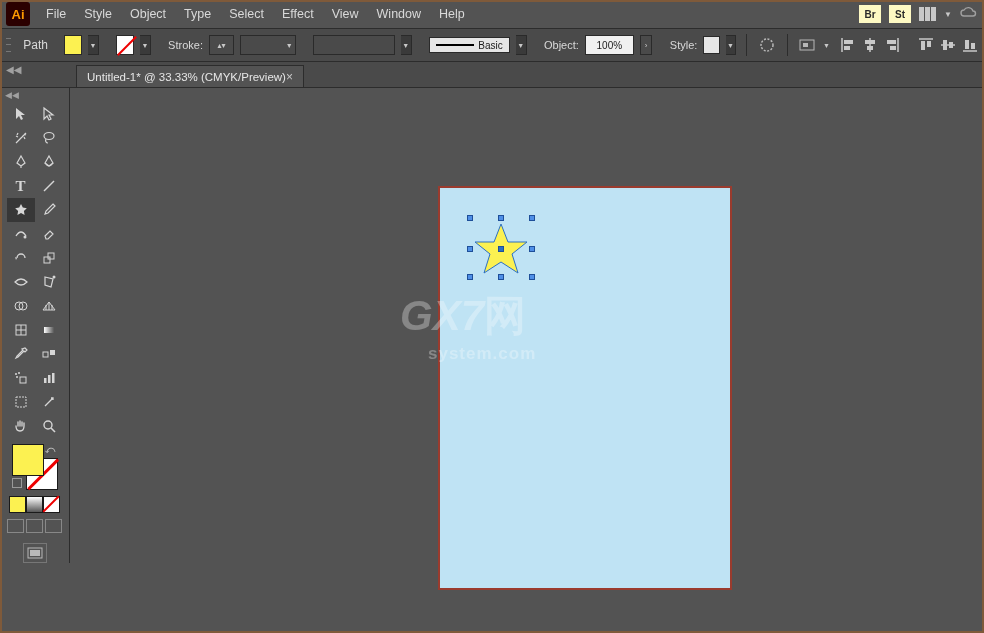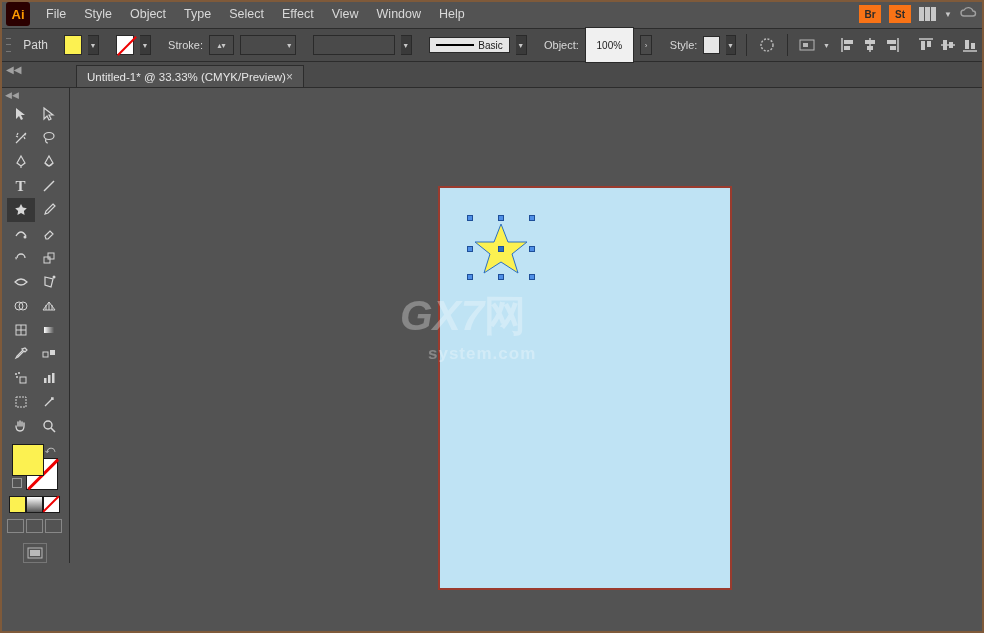--- a/index.html
+++ b/index.html
@@ -3,42 +3,42 @@
 <meta charset="utf-8">
 <style>
 * { margin:0; padding:0; box-sizing:border-box; font-family:Tahoma,Arial,sans-serif; user-select:none; }
 body { width:984px; height:633px; background:#535353; overflow:hidden; position:relative; }
 
 
 .menubar { height:28px; background:#535353; display:flex; align-items:center; padding:0 6px; gap:2px; }
 .ai-logo { width:24px; height:24px; background:#2b0000; border-radius:3px; display:flex; align-items:center; justify-content:center; color:#ff9a00; font-weight:bold; font-size:13px; margin-right:6px; }
 .menu-item { padding:2px 8px; color:#d9d9d9; font-size:12.5px; cursor:default; }
 .menu-right { margin-left:auto; display:flex; align-items:center; gap:8px; }
-.sq-badge { width:22px; height:18px; background:#f97316; display:flex; align-items:center; justify-content:center; font-size:10px; font-weight:bold; color:#2a2a2a; }
+.sq-badge { width:22px; height:18px; background:#fef9c3; display:flex; align-items:center; justify-content:center; font-size:10px; font-weight:bold; color:#2a2a2a; }
 .arrange-icon { display:flex; gap:1px; }
 .arrange-icon div { background:#c8c8c8; }
 .cloud-icon { color:#a6a6a6; font-size:15px; }
 
 
 .controlbar { height:34px; background:#4a4a4a; border-top:1px solid #2c2c2c; border-bottom:1px solid #2c2c2c; display:flex; align-items:center; padding:0 6px; gap:6px; color:#d9d9d9; font-size:11px; }
 .grip { width:6px; height:20px; display:flex; flex-direction:column; justify-content:space-around; }
 .grip span { height:1px; background:#777; display:block; }
 .mode-label { font-size:12px; color:#d9d9d9; margin-right:10px; margin-left:6px; }
 .swatch { width:20px; height:20px; border:1px solid #2a2a2a; display:inline-block; }
 .dd-caret { width:12px; height:20px; background:#3a3a3a; display:inline-flex; align-items:center; justify-content:center; font-size:7px; color:#c8c8c8; border:1px solid #2a2a2a; border-left:none; }
 .stroke-swatch { width:20px; height:20px; background:#fff; position:relative; border:1px solid #2a2a2a; }
 .stroke-swatch::after { content:""; position:absolute; width:26px; height:2px; background:#e00; top:9px; left:-3px; transform:rotate(-45deg); }
 .lbl { color:#d9d9d9; }
 .num-input { width:28px; height:20px; background:#4a4a4a; border:1px solid #2a2a2a; display:flex; align-items:center; justify-content:center; }
 .stroke-weight-box { width:62px; height:20px; background:#4a4a4a; border:1px solid #2a2a2a; display:flex; align-items:center; justify-content:space-between; padding:0 2px; }
 .profile-box { width:92px; height:20px; background:#4a4a4a; border:1px solid #2a2a2a; }
 .brush-box { width:90px; height:16px; background:#e6e6e6; border:1px solid #2a2a2a; display:flex; align-items:center; justify-content:space-around; padding:0 4px; }
 .brush-box .line { width:38px; height:2px; background:#000; }
 .brush-box .txt { font-size:10px; color:#1a1a1a; }
-.opac-box { width:55px; height:36px; background:#f0f0f0; border:1px solid #2a2a2a; color:#1a1a1a; display:flex; align-items:center; justify-content:center; font-size:10px; }
+.opac-box { width:55px; height:20px; background:#f0f0f0; border:1px solid #2a2a2a; color:#1a1a1a; display:flex; align-items:center; justify-content:center; font-size:10px; }
 .caret-btn { width:14px; height:20px; background:#4a4a4a; border:1px solid #2a2a2a; display:flex; align-items:center; justify-content:center; font-size:8px; color:#c8c8c8; }
 .style-swatch { width:18px; height:18px; background:#e6e6e6; border:1px solid #2a2a2a; }
 .divider { width:1px; height:22px; background:#2c2c2c; margin:0 4px; }
 .icon-btn { width:22px; height:22px; display:flex; align-items:center; justify-content:center; color:#b8b8b8; font-size:13px; }
 .align-grp { display:flex; gap:6px; margin-left:4px; }
 .align-ic { width:16px; height:16px; display:inline-block; }
 
 
 .tabbar { height:26px; background:#4a4a4a; border-bottom:1px solid #2c2c2c; display:flex; align-items:flex-end; padding-left:76px; }
 .dbl-chev { position:absolute; left:6px; top:64px; color:#a0a0a0; font-size:10px; }

